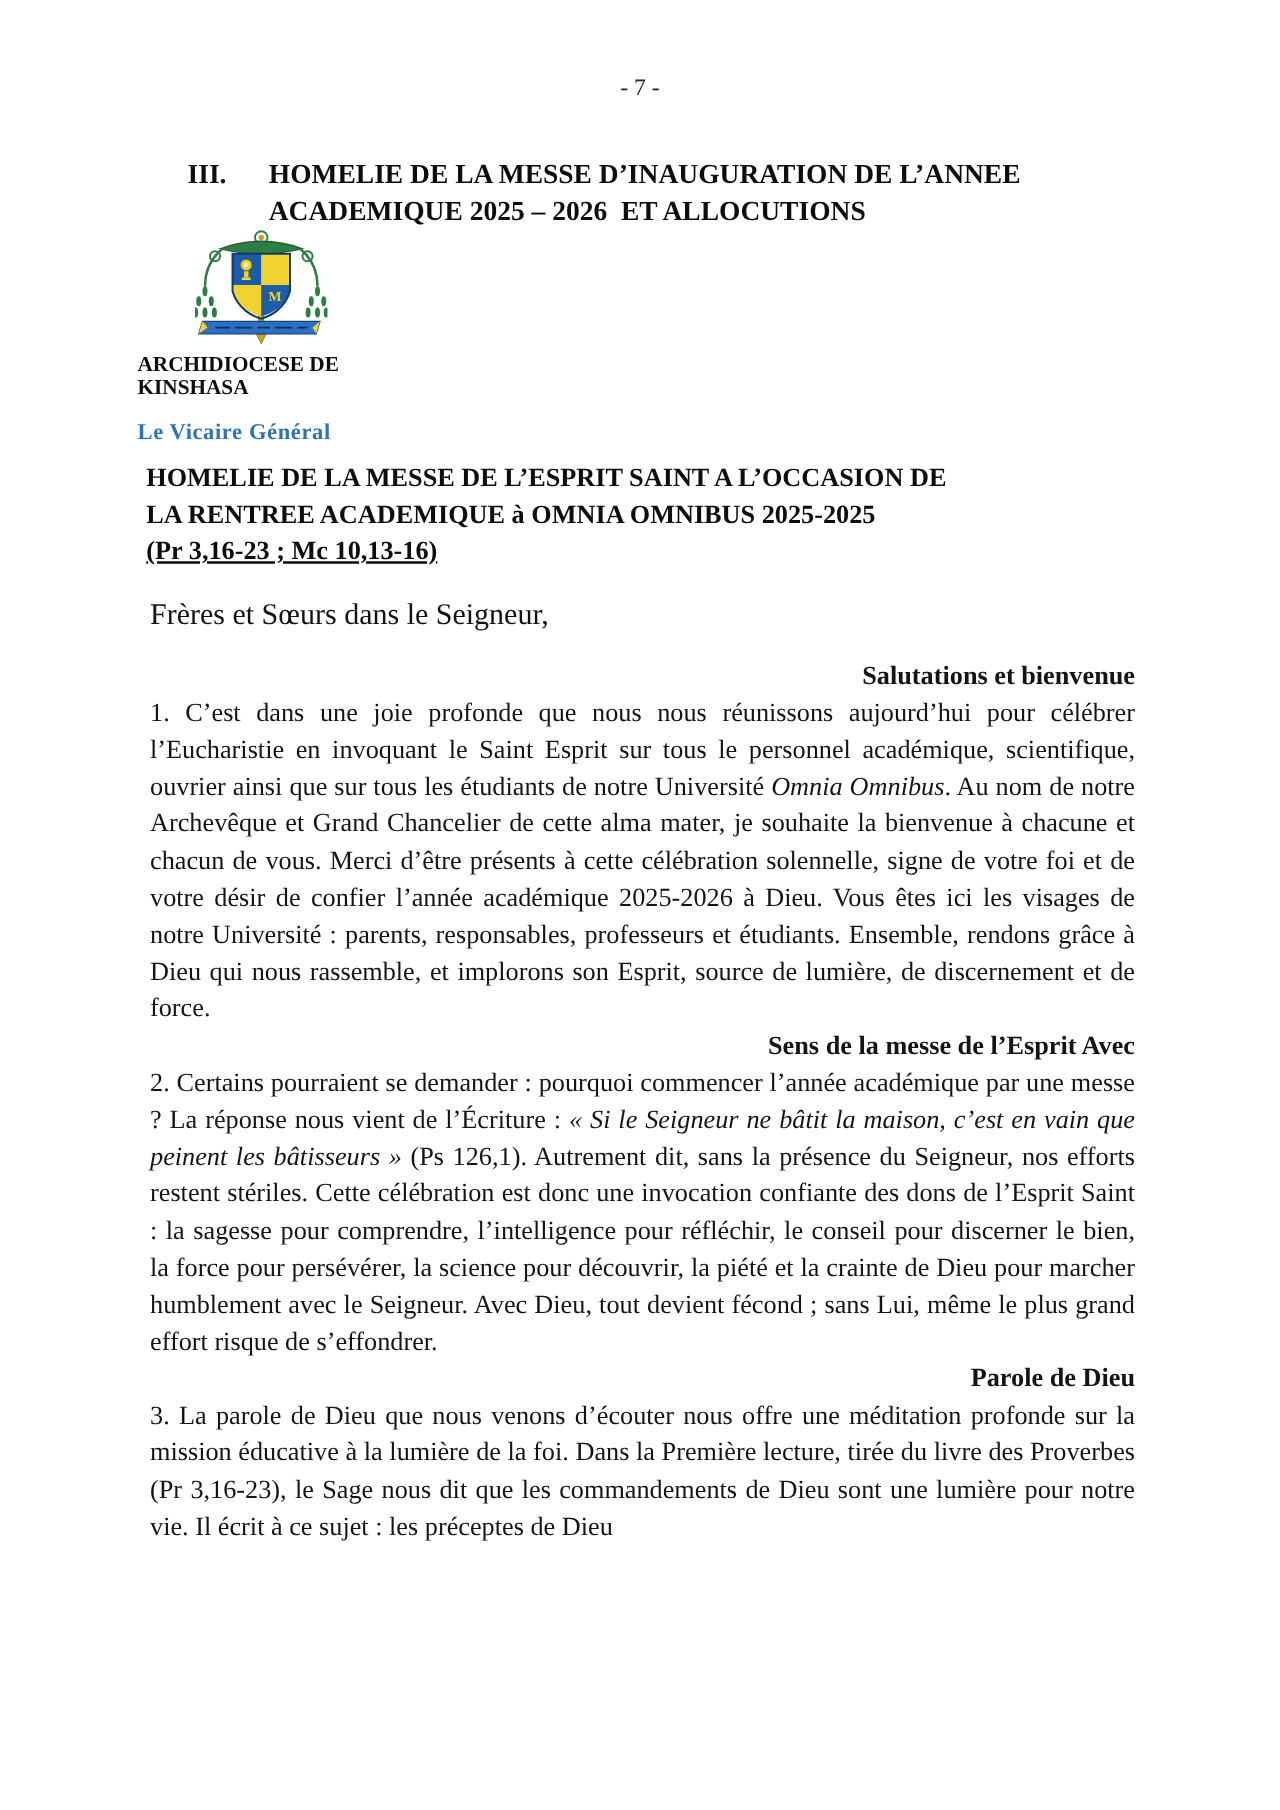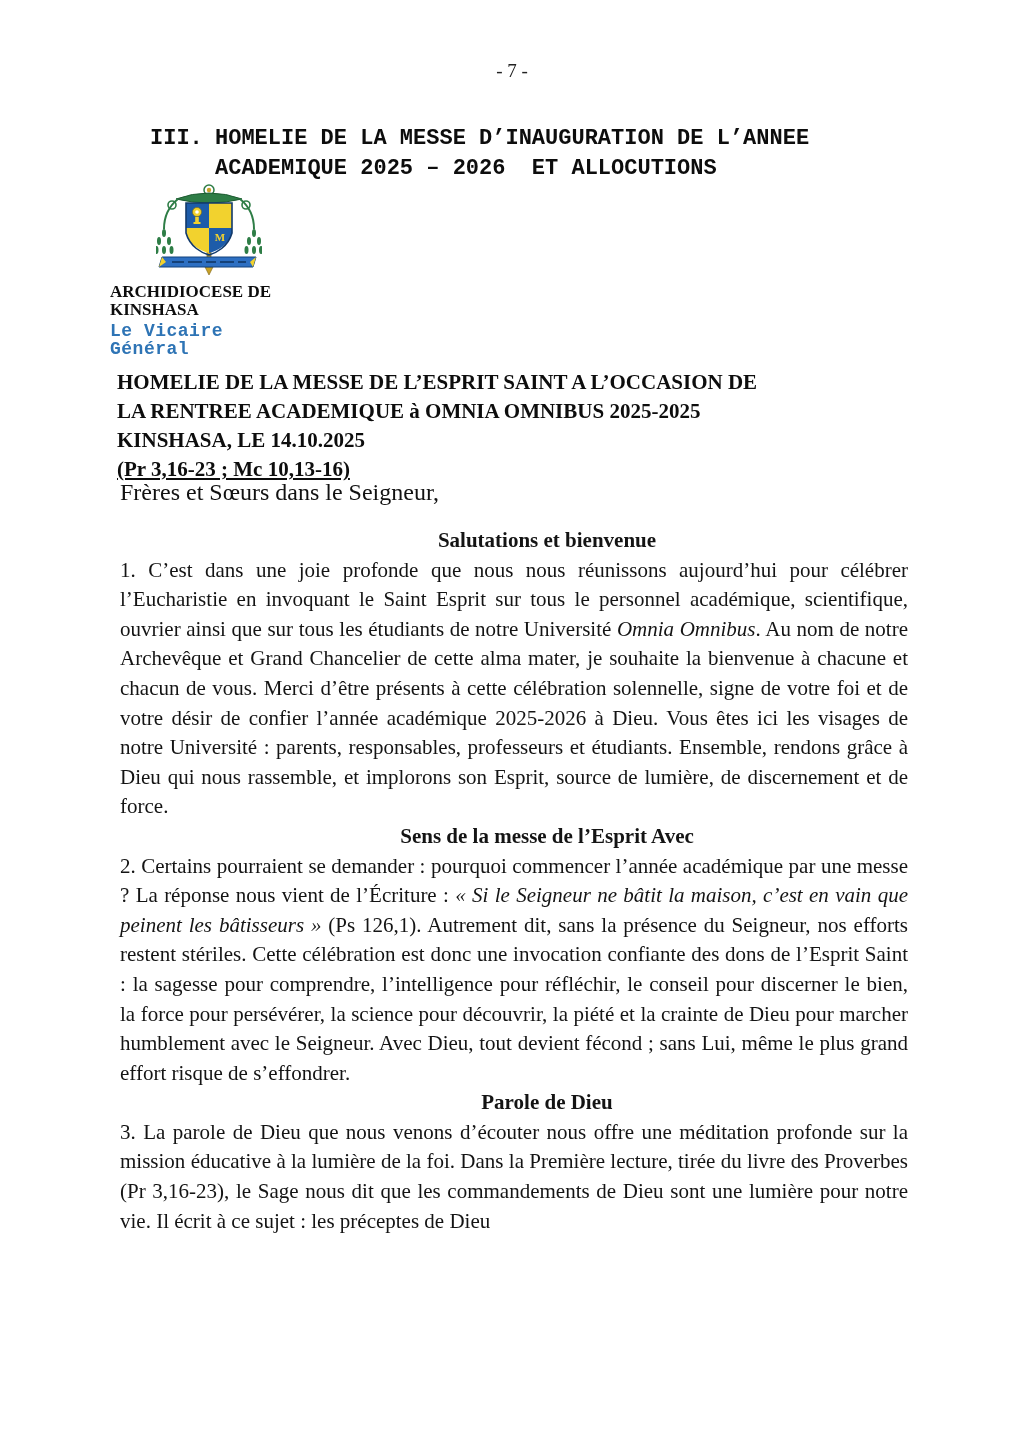--- a/index.html
+++ b/index.html
@@ -11,49 +11,49 @@
     color:#111111;
     overflow:hidden;
   }
   .page-number{
     position:absolute;top:60px;left:0;width:1024px;
     text-align:center;font-size:19px;color:#222;
   }
   .section-heading{
     position:absolute;top:124px;left:150px;width:760px;
     display:flex;align-items:flex-start;
-    font-weight:bold;font-size:22px;line-height:30px;color:#0d0d0d;font-family:Liberation Mono, monospace;
+    font-weight:bold;font-size:22px;line-height:30px;color:#0d0d0d;
   }
   .section-heading .numeral{width:65px;flex:0 0 65px;}
   .section-heading .heading-lines{white-space:pre-wrap;}
   .crest{position:absolute;left:156px;top:181px;width:106px;height:96px;}
   .org-block{
     position:absolute;left:110px;top:283px;width:200px;
     text-align:left;font-weight:bold;font-size:17px;line-height:17.5px;color:#0d0d0d;
   }
   .role-title{
-    font-family:Liberation Mono, monospace;
-    font-weight:bold;font-size:18px;margin-top:5px;letter-spacing:0.5px;
+    font-family:Liberation Serif, serif;
+    font-weight:bold;font-size:18px;margin-top:19px;letter-spacing:0.5px;
   }
   .homily-heading{
     position:absolute;top:368px;left:117px;width:790px;
     text-align:left;font-weight:bold;font-size:21px;line-height:29px;color:#0d0d0d;
   }
   .homily-heading .u{text-decoration:underline;}
   .salutation{
     position:absolute;top:479px;left:120px;width:788px;
     font-size:24px;
   }
   .content{
     position:absolute;top:526px;left:120px;width:788px;
     font-size:21px;line-height:29.6px;color:#141414;
   }
   .content p{margin:0;text-align:justify;}
   .content .sec-title{
-    font-weight:bold;text-align:center;text-indent:66px;
+    font-weight:bold;text-align:right;text-indent:66px;
   }
 </style>
 </head>
 <body>
 
 <div class="page">
 
   <div class="page-number">- 7 -</div>
 
   <div class="section-heading">
@@ -127,21 +127,20 @@
 
   <div class="org-block">
     <div>ARCHIDIOCESE DE</div>
     <div>KINSHASA</div>
     <div class="role-title" style="color: rgb(46, 116, 181);">Le Vicaire Général</div>
   </div>
 
   <div class="homily-heading">
     <div>HOMELIE DE LA MESSE DE L’ESPRIT SAINT A L’OCCASION DE</div>
     <div>LA RENTREE ACADEMIQUE à OMNIA OMNIBUS 2025-2025</div>
-    <div>KINSHASA, LE 14.10.2025</div>
     <div class="u">(Pr 3,16-23 ; Mc 10,13-16)</div>
   </div>
 
   <div class="salutation">Frères et Sœurs dans le Seigneur,</div>
 
   <div class="content">
     <p class="sec-title">Salutations et bienvenue</p>
     <p><span>1. C’est dans une joie profonde que nous nous réunissons aujourd’hui pour célébrer l’Eucharistie en invoquant le Saint Esprit sur tous le personnel académique, scientifique, ouvrier ainsi que sur tous les étudiants de notre Université </span><i>Omnia Omnibus</i><span>. Au nom de notre Archevêque et Grand Chancelier de cette alma mater, je souhaite la bienvenue à chacune et chacun de vous. Merci d’être présents à cette célébration solennelle, signe de votre foi et de votre désir de confier l’année académique 2025-2026 à Dieu. Vous êtes ici les visages de notre Université : parents, responsables, professeurs et étudiants. Ensemble, rendons grâce à Dieu qui nous rassemble, et implorons son Esprit, source de lumière, de discernement et de force.</span></p>
     <p class="sec-title">Sens de la messe de l’Esprit Avec</p>
     <p><span>2. Certains pourraient se demander : pourquoi commencer l’année académique par une messe ? La réponse nous vient  de l’Écriture : </span><i>« Si le Seigneur ne bâtit la maison, c’est en vain que peinent les bâtisseurs »</i><span> (Ps 126,1). Autrement dit, sans la présence du Seigneur, nos efforts restent stériles. Cette célébration est donc une invocation confiante des dons de l’Esprit Saint : la sagesse pour comprendre, l’intelligence pour réfléchir, le conseil pour discerner le bien, la force pour persévérer, la science pour découvrir, la piété et la crainte de Dieu pour marcher humblement avec le Seigneur. Avec Dieu, tout devient fécond ; sans Lui, même le plus grand effort risque de s’effondrer.</span></p>

